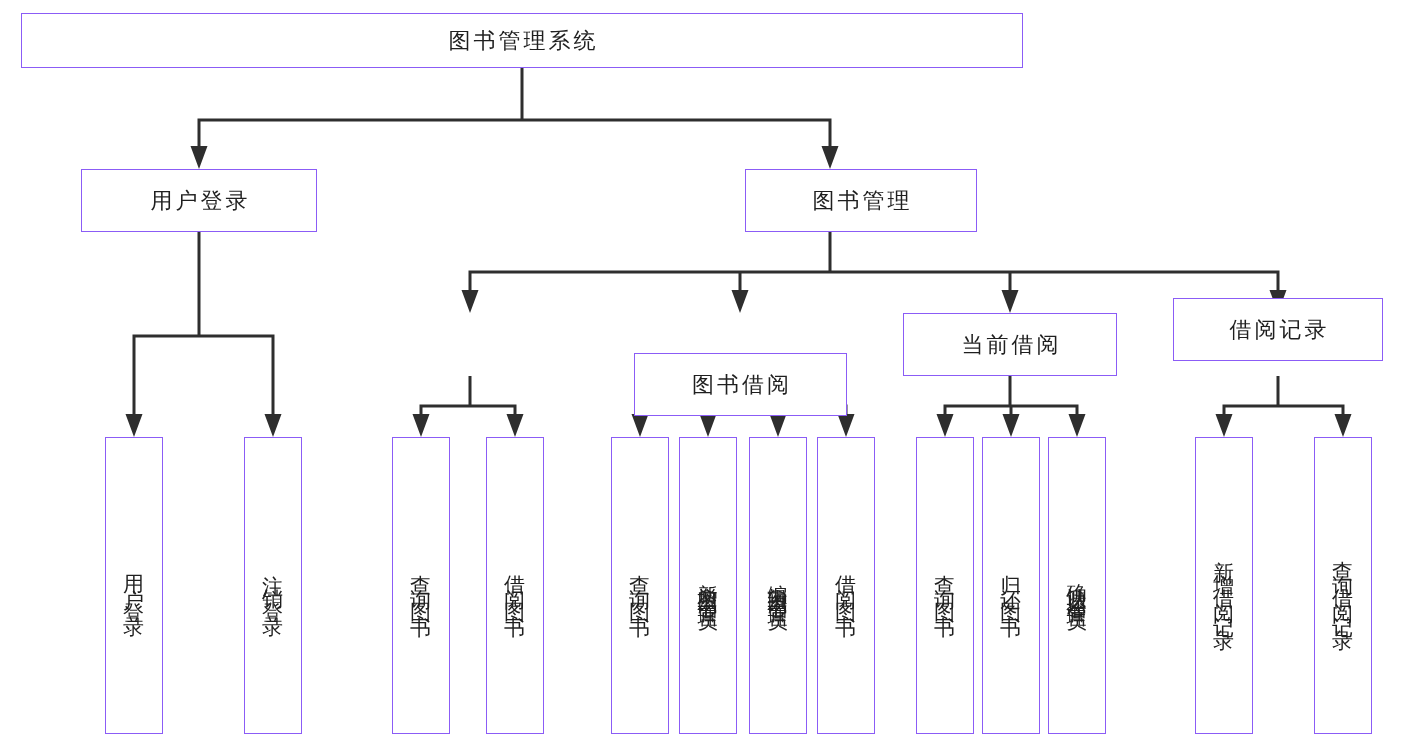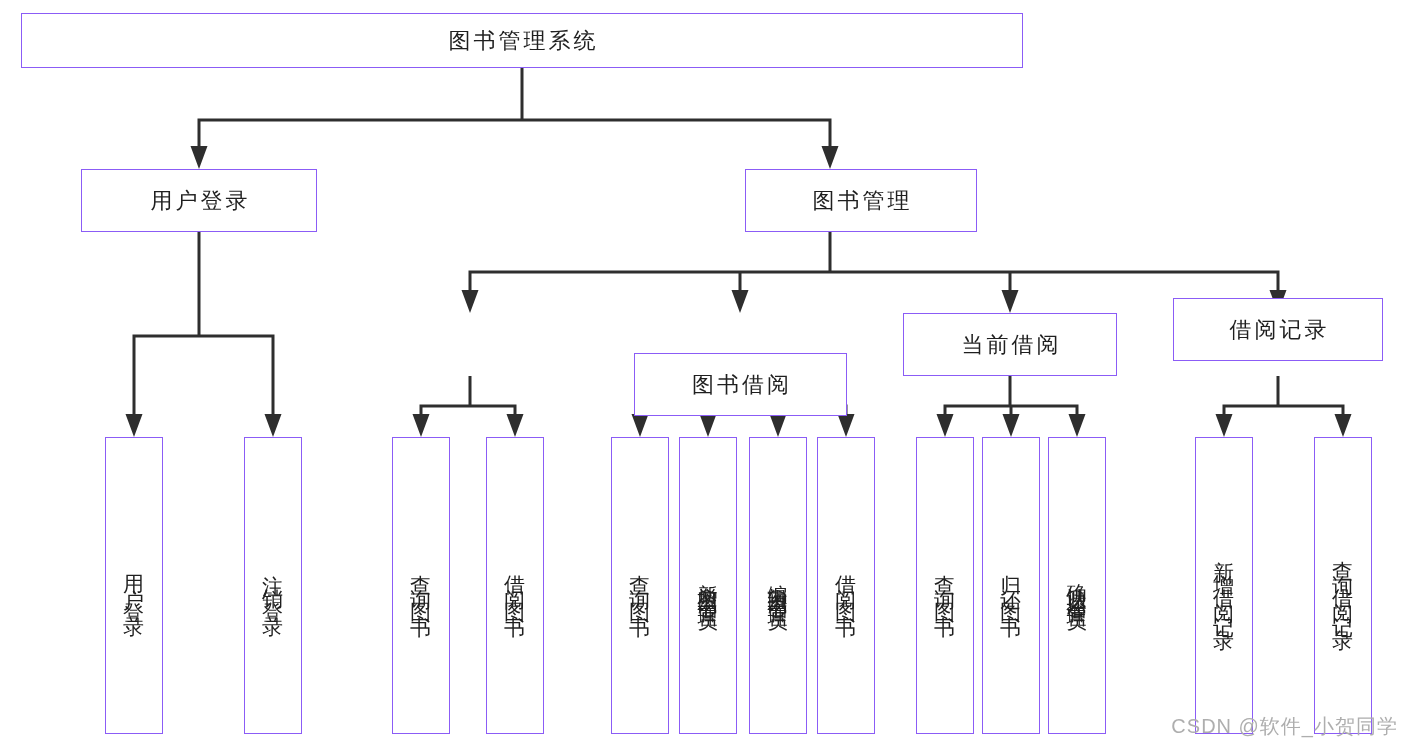--- a/index.html
+++ b/index.html
@@ -145,15 +145,14 @@
   <div class="node leaf long" style="left:749px; top:437px; width:58px; height:297px;">编辑图书（管理员）</div>
   <div class="node leaf" style="left:817px; top:437px; width:58px; height:297px;">借阅图书</div>
 
   <div class="node leaf" style="left:916px; top:437px; width:58px; height:297px;">查询图书</div>
   <div class="node leaf" style="left:982px; top:437px; width:58px; height:297px;">归还图书</div>
   <div class="node leaf long" style="left:1048px; top:437px; width:58px; height:297px;">确认归还（管理员）</div>
 
   <div class="node leaf" style="left:1195px; top:437px; width:58px; height:297px;">新增借阅记录</div>
   <div class="node leaf" style="left:1314px; top:437px; width:58px; height:297px;">查询借阅记录</div>
 
-  <div class="watermark">CSDN @软件_小贺同学</div>
 
 </div>
 
 </body></html>

